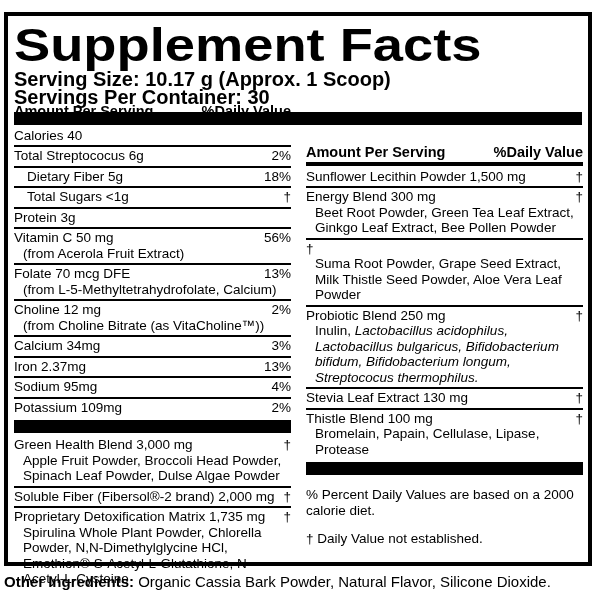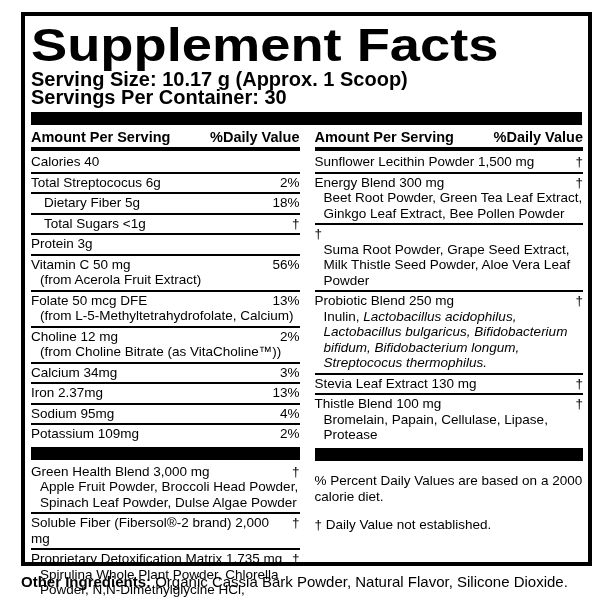--- a/index.html
+++ b/index.html
@@ -1,23 +1,23 @@
 <!DOCTYPE html>
 <html><head>
 <meta charset="utf-8">
 <style>
   html,body{margin:0;padding:0;background:#ffffff;}
   body{width:600px;height:600px;font-family:"Liberation Sans",sans-serif;color:#000;-webkit-font-smoothing:antialiased;}
-  .wrap{box-sizing:border-box;width:600px;height:499px;padding:12px 8px 0 21px;}
+  .wrap{box-sizing:border-box;width:600px;height:499px;padding:12px 8px 0 4px;}
   .panel{box-sizing:border-box;border:4px solid #000;height:554px;display:flex;flex-direction:column;background:#fff;}
   .top-area{padding:4px 6px 4px 6px;}
   .title{font-size:46px;font-weight:bold;line-height:50px;white-space:nowrap;transform:scaleX(1.18);transform-origin:left center;letter-spacing:0px;}
   .serving-line{font-weight:bold;font-size:20px;line-height:18px;}
   .thick-bar{height:13px;background:#000;margin:2px 6px 0 6px;flex:none;}
-  .columns{display:flex;align-items:flex-start;flex:1;min-height:0;}
+  .columns{display:flex;align-items:center;flex:1;min-height:0;}
   .col{flex:1 1 0;min-width:0;padding:0 5px 0 6px;}
   .vdivider{flex:none;width:4px;background:#000;}
   .col-head{display:flex;justify-content:space-between;font-weight:bold;font-size:14.5px;padding:4px 0 2px 0;border-bottom:4px solid #000;margin-bottom:2px;}
   .row{border-top:2px solid #000;padding:1px 0 2px 0;font-size:13.5px;line-height:15.5px;}
   .row.no-line{border-top:none;}
   .row-main{display:flex;justify-content:space-between;gap:4px;}
   .row-main.ind{padding-left:13px;}
   .nm{}
   .val{white-space:nowrap;}
   .sub{padding-left:9px;}
@@ -75,21 +75,21 @@
             </div>
             <div class="row">
               <div class="row-main">
                 <span class="nm">Vitamin C 50 mg</span>
                 <span class="val">56%</span>
               </div>
               <div class="sub">(from Acerola Fruit Extract)</div>
             </div>
             <div class="row">
               <div class="row-main">
-                <span class="nm">Folate 50 mcg DFE</span>
+                <span class="nm">Folate 70 mcg DFE</span>
                 <span class="val">13%</span>
               </div>
               <div class="sub">(from L-5-Methyltetrahydrofolate, Calcium)</div>
             </div>
             <div class="row">
               <div class="row-main">
                 <span class="nm">Choline 12 mg</span>
                 <span class="val">2%</span>
               </div>
               <div class="sub">(from Choline Bitrate (as VitaCholine™))</div>

